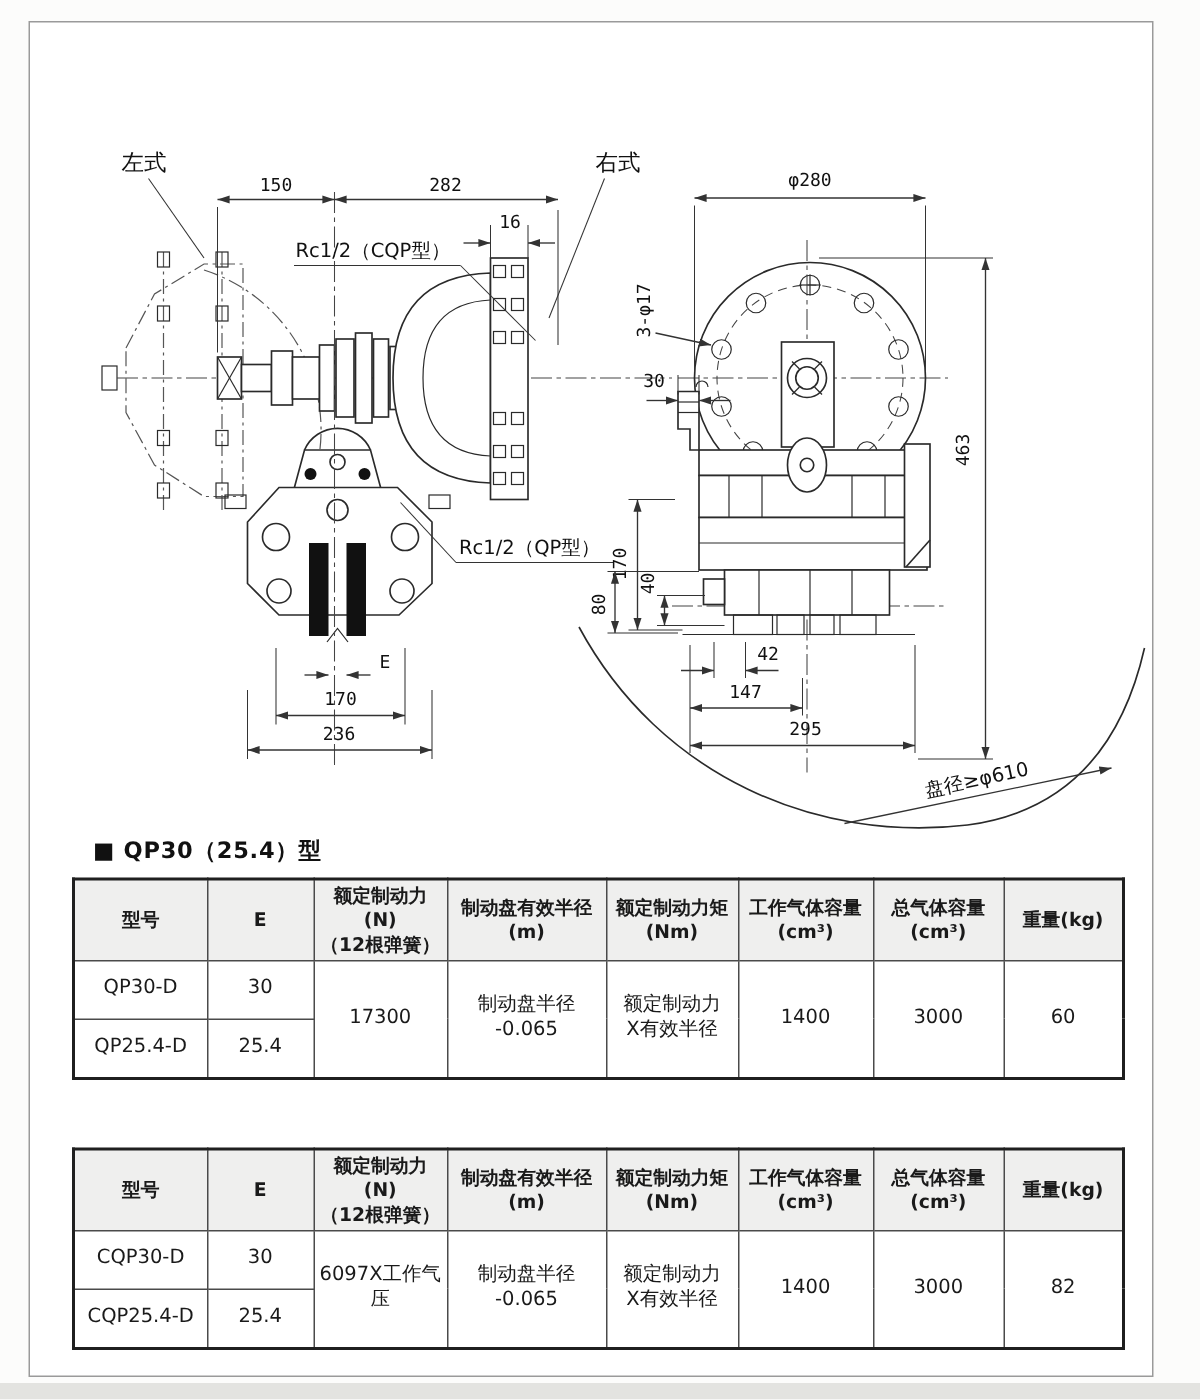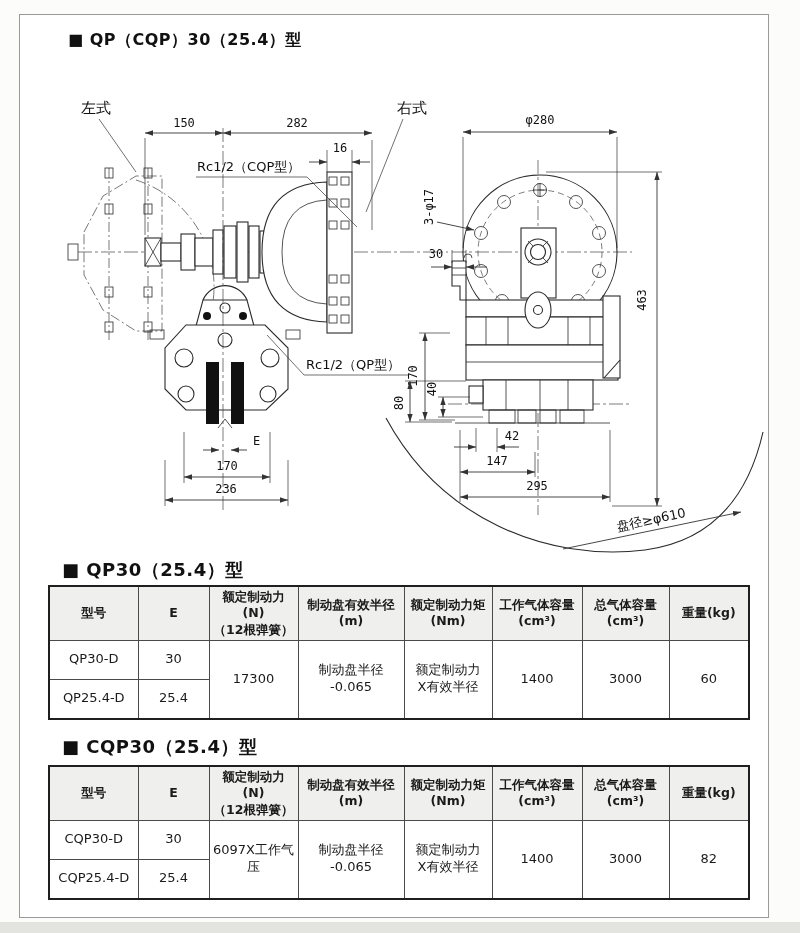--- a/index.html
+++ b/index.html
@@ -1,20 +1,20 @@
 <!DOCTYPE html>
 <html><head>
 <meta charset="utf-8">
 <style>
   html,body{margin:0;padding:0;}
   .page{position:relative;width:800px;height:933px;background:#fcfcfb;font-family:"DejaVu Sans",sans-serif;overflow:hidden;}
   .frame{position:absolute;left:19px;top:14px;width:748px;height:902px;border:1px solid #9a9a9a;background:#ffffff;}
   .bottom-strip{position:absolute;left:0;top:922px;width:800px;height:11px;background:#e3e3e0;}
   .page-title{position:absolute;left:68px;top:30px;font-size:16px;font-weight:bold;color:#111;letter-spacing:.5px;}
-  .sec-heading{position:absolute;font-size:18px;font-weight:bold;color:#111;letter-spacing:.5px;}
+  .sec-heading{position:absolute;font-size:15px;font-weight:bold;color:#111;letter-spacing:.5px;}
   .spec-table{position:absolute;left:48px;width:700px;border-collapse:collapse;table-layout:fixed;background:#fff;}
   .spec-table th,.spec-table td{border:1px solid #4a4a4a;text-align:center;vertical-align:middle;padding:2px 3px;white-space:pre-line;color:#1a1a1a;}
   .spec-table{border:2px solid #1f1f1f;}
   .spec-table th{background:#efefee;font-size:12.5px;font-weight:bold;height:44px;line-height:1.3;}
   .spec-table td{font-size:13px;height:34px;line-height:1.3;}
   svg .o{stroke:#2a2a2a;stroke-width:1.1;fill:none;}
   svg .of{stroke:#2a2a2a;stroke-width:1.1;fill:#fff;}
   svg .t{stroke:#2a2a2a;stroke-width:.8;fill:none;}
   svg .ext{stroke:#333;stroke-width:.7;fill:none;}
   svg .cl{stroke:#444;stroke-width:.7;fill:none;stroke-dasharray:14 3 3 3;}
@@ -26,21 +26,20 @@
   svg .ct{font:13px "DejaVu Sans",sans-serif;fill:#111;}
   svg .lbl{font:15px "DejaVu Sans",sans-serif;fill:#111;}
 </style>
 </head>
 <body>
 
 <div class="page">
   <div class="frame"></div>
   <div class="bottom-strip"></div>
 
-  <div class="page-title">■ QP（CQP）30（25.4）型</div>
 
   <svg style="position:absolute;left:0;top:0;" width="800" height="560" viewBox="0 0 800 560">
     <defs>
       <marker id="mE" markerWidth="11" markerHeight="8" refX="9" refY="3" orient="auto">
           <path d="M0,0 L9,3 L0,6 Z" fill="#333"></path>
         </marker>
       <marker id="mS" markerWidth="11" markerHeight="8" refX="9" refY="3" orient="auto-start-reverse">
           <path d="M0,0 L9,3 L0,6 Z" fill="#333"></path>
         </marker>
     </defs>
@@ -303,21 +302,20 @@
       <td rowspan="2">3000</td>
       <td rowspan="2">60</td>
     </tr>
     <tr>
       <td>QP25.4-D</td>
       <td>25.4</td>
     </tr>
   </tbody>
     </table>
 
-  <div class="sec-heading" style="left:62px;top:735px;">■ CQP30（25.4）型</div>
   <table class="spec-table" style="top:765px;">
     <colgroup>
       <col style="width:89px">
         <col style="width:71px">
         <col style="width:89px">
         <col style="width:106px">
       <col style="width:88px">
         <col style="width:90px">
         <col style="width:87px">
         <col style="width:80px">

